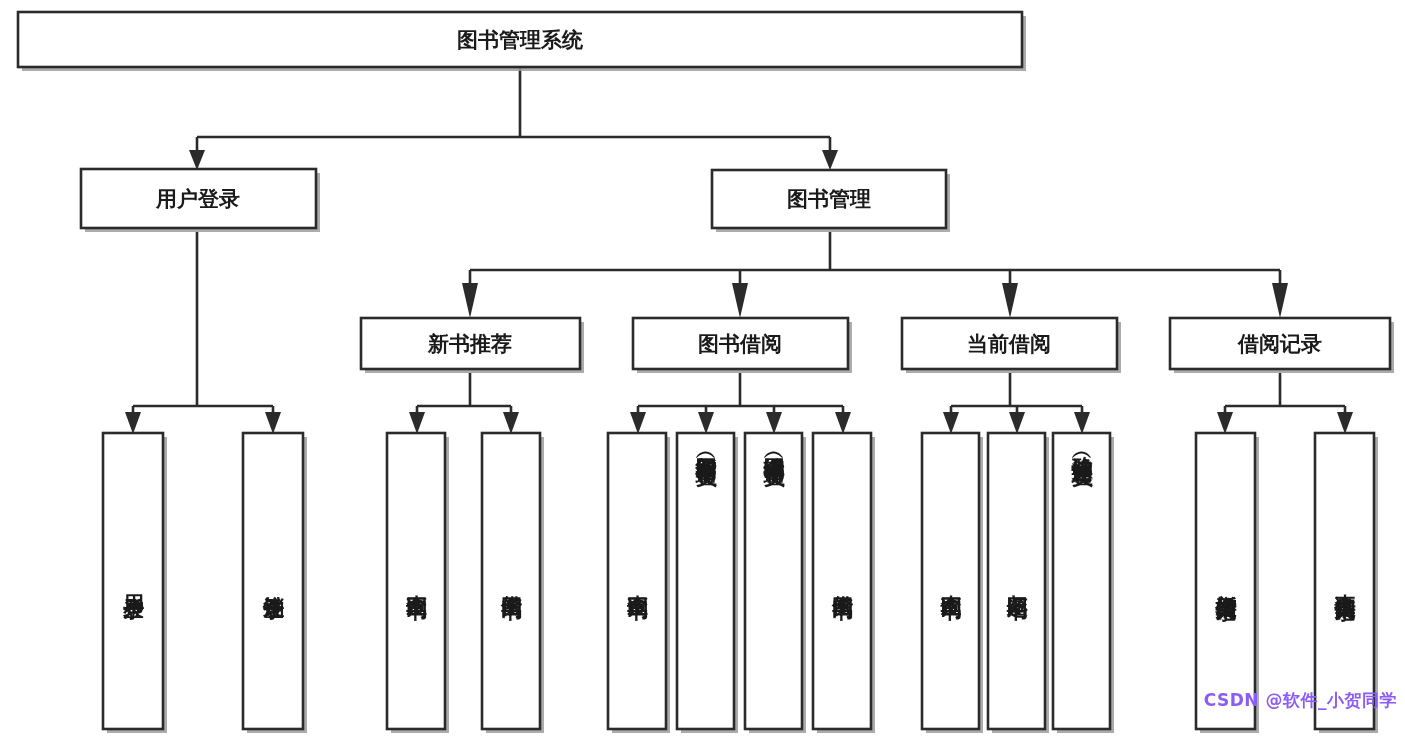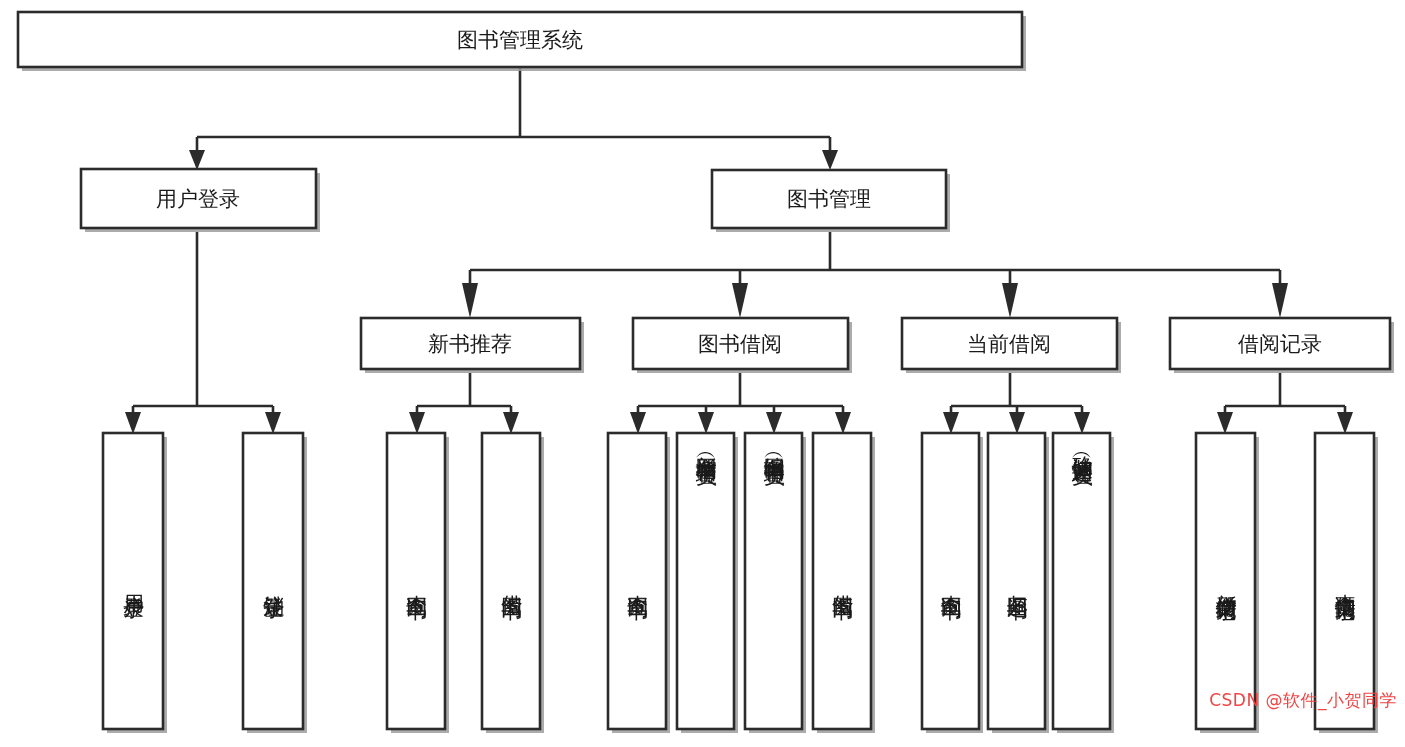--- a/index.html
+++ b/index.html
@@ -12,20 +12,21 @@
     width: 1405px;
     height: 747px;
     font-family: "DejaVu Sans", "Liberation Sans", sans-serif;
     overflow: hidden;
   }
   #diagram-root {
     position: relative;
     width: 1405px;
     height: 718px;
     background: #ffffff;
+    font-weight: bold;
   }
   svg#tree-svg {
     position: absolute;
     top: 0;
     left: 0;
     width: 1405px;
     height: 747px;
     display: block;
   }
   .node-box {
@@ -76,21 +77,21 @@
     display: flex;
     align-items: center;
     justify-content: center;
   }
   #watermark {
     position: absolute;
     right: 8px;
     bottom: 6px;
     font-family: "DejaVu Sans", "Liberation Sans", sans-serif;
     font-size: 17px;
-    color: #ef4444;
+    color: #8b5cf6;
     letter-spacing: 0.5px;
     white-space: nowrap;
     user-select: none;
   }
 </style>
 </head>
 <body>
 
 <div id="diagram-root">
 

